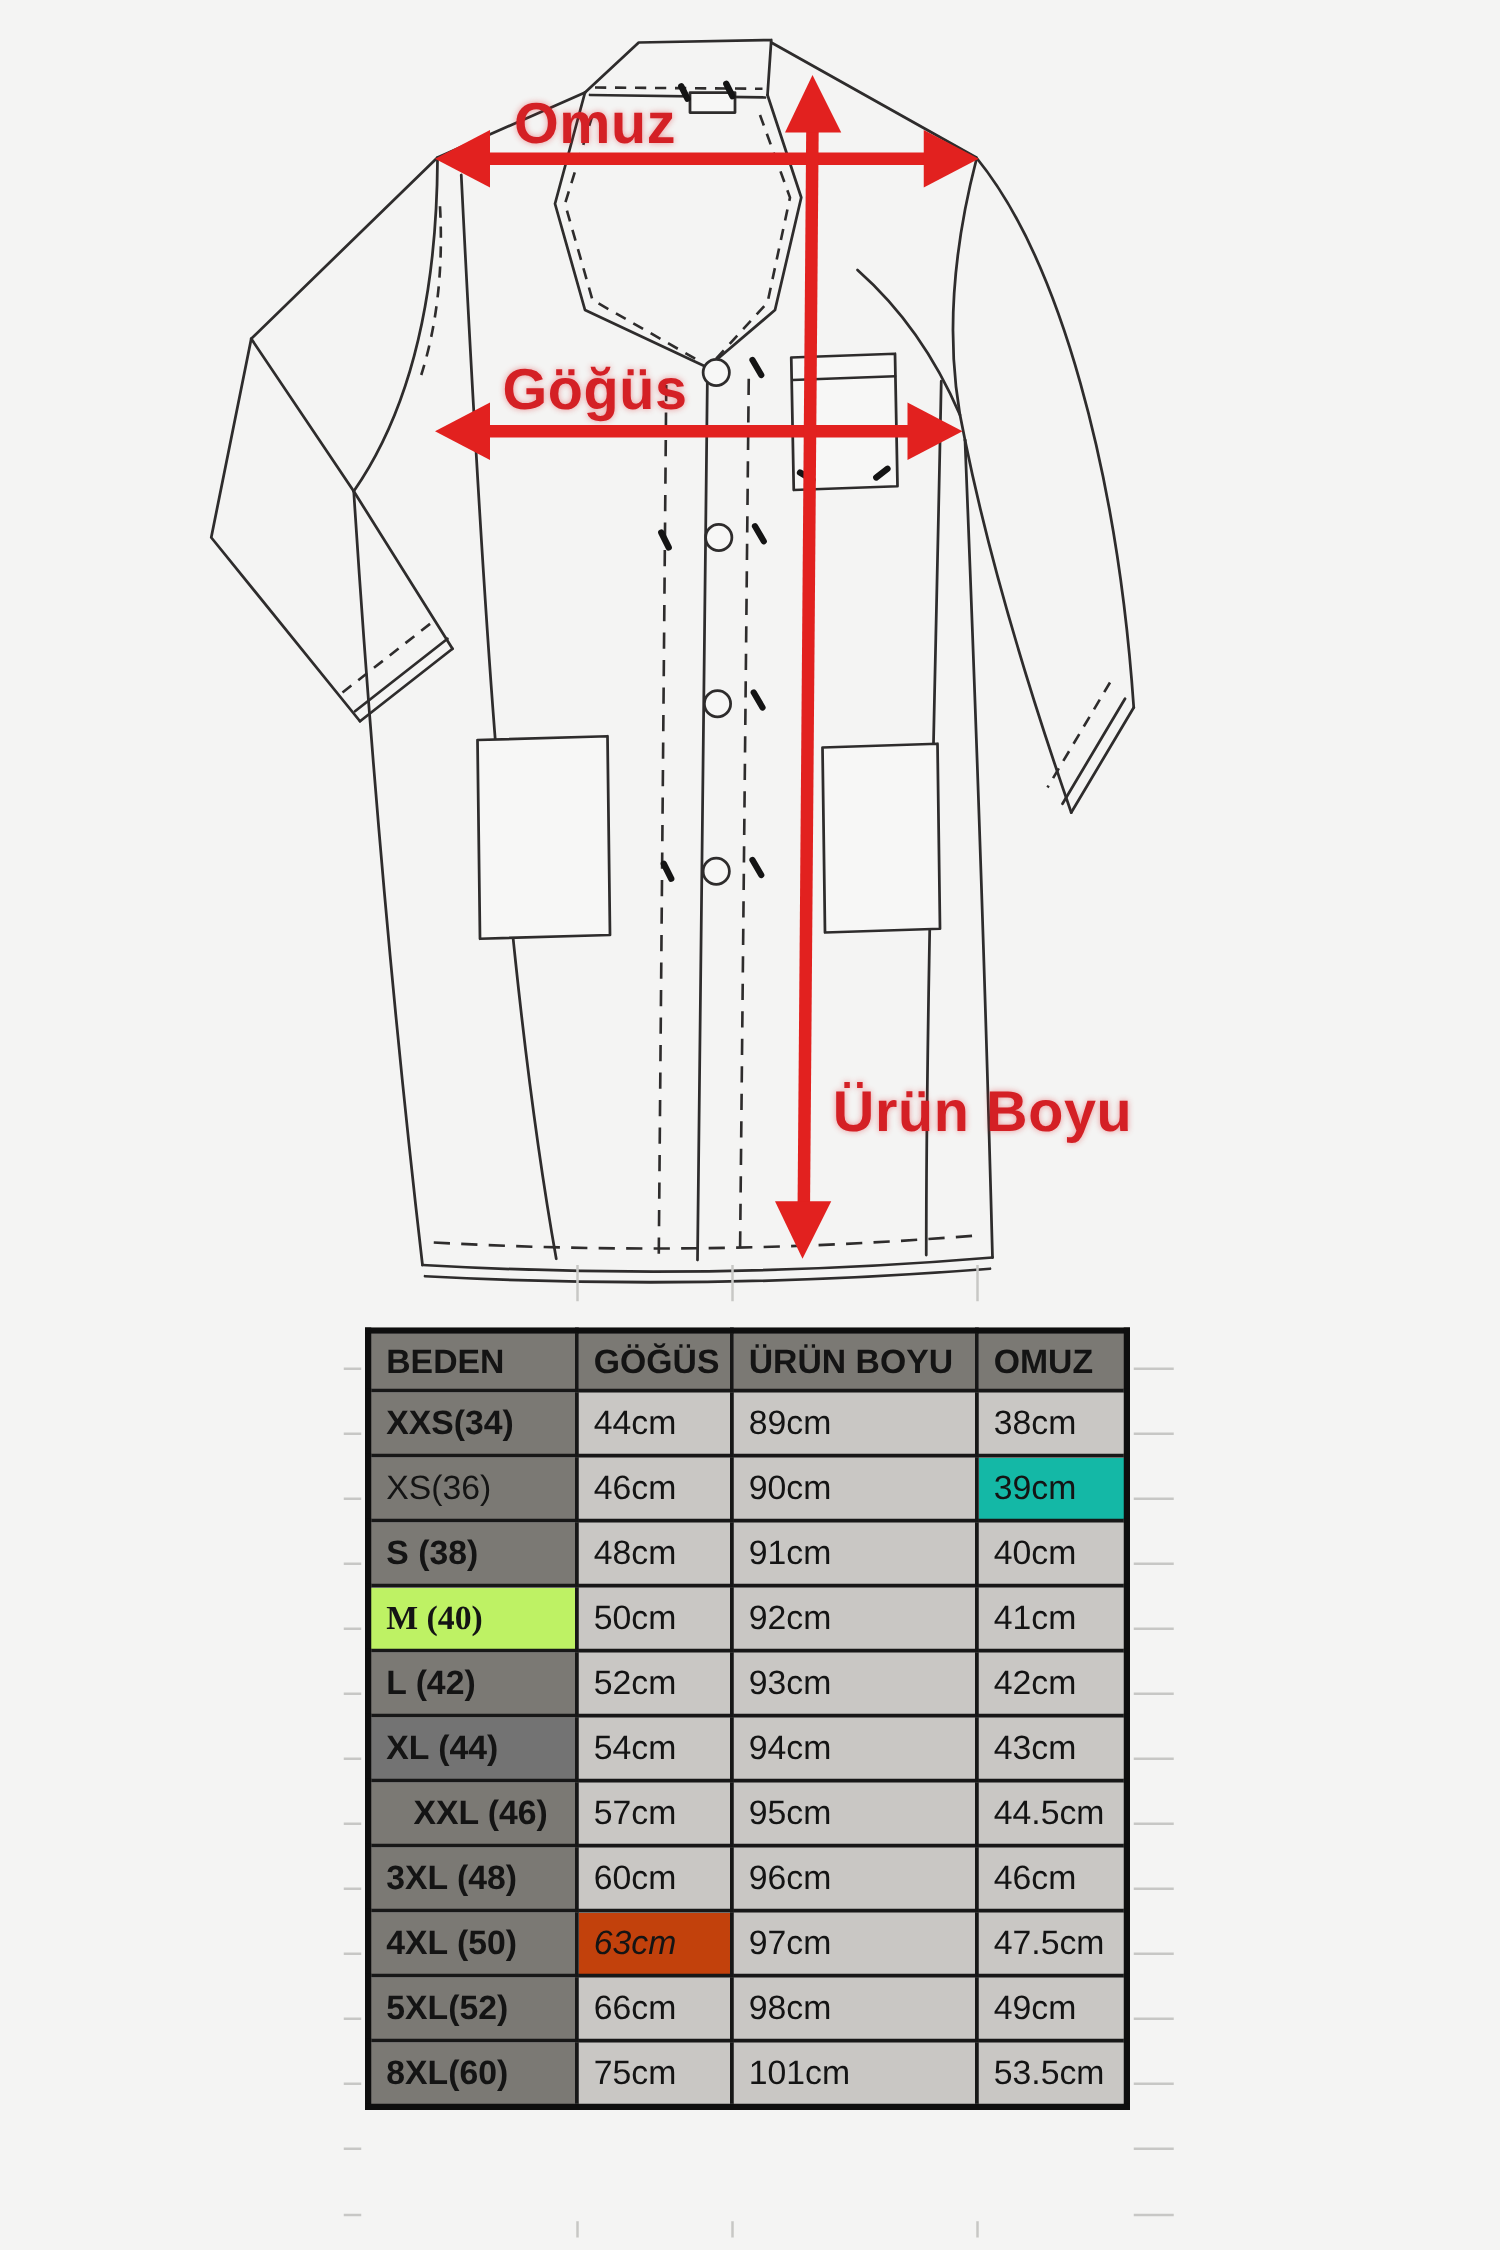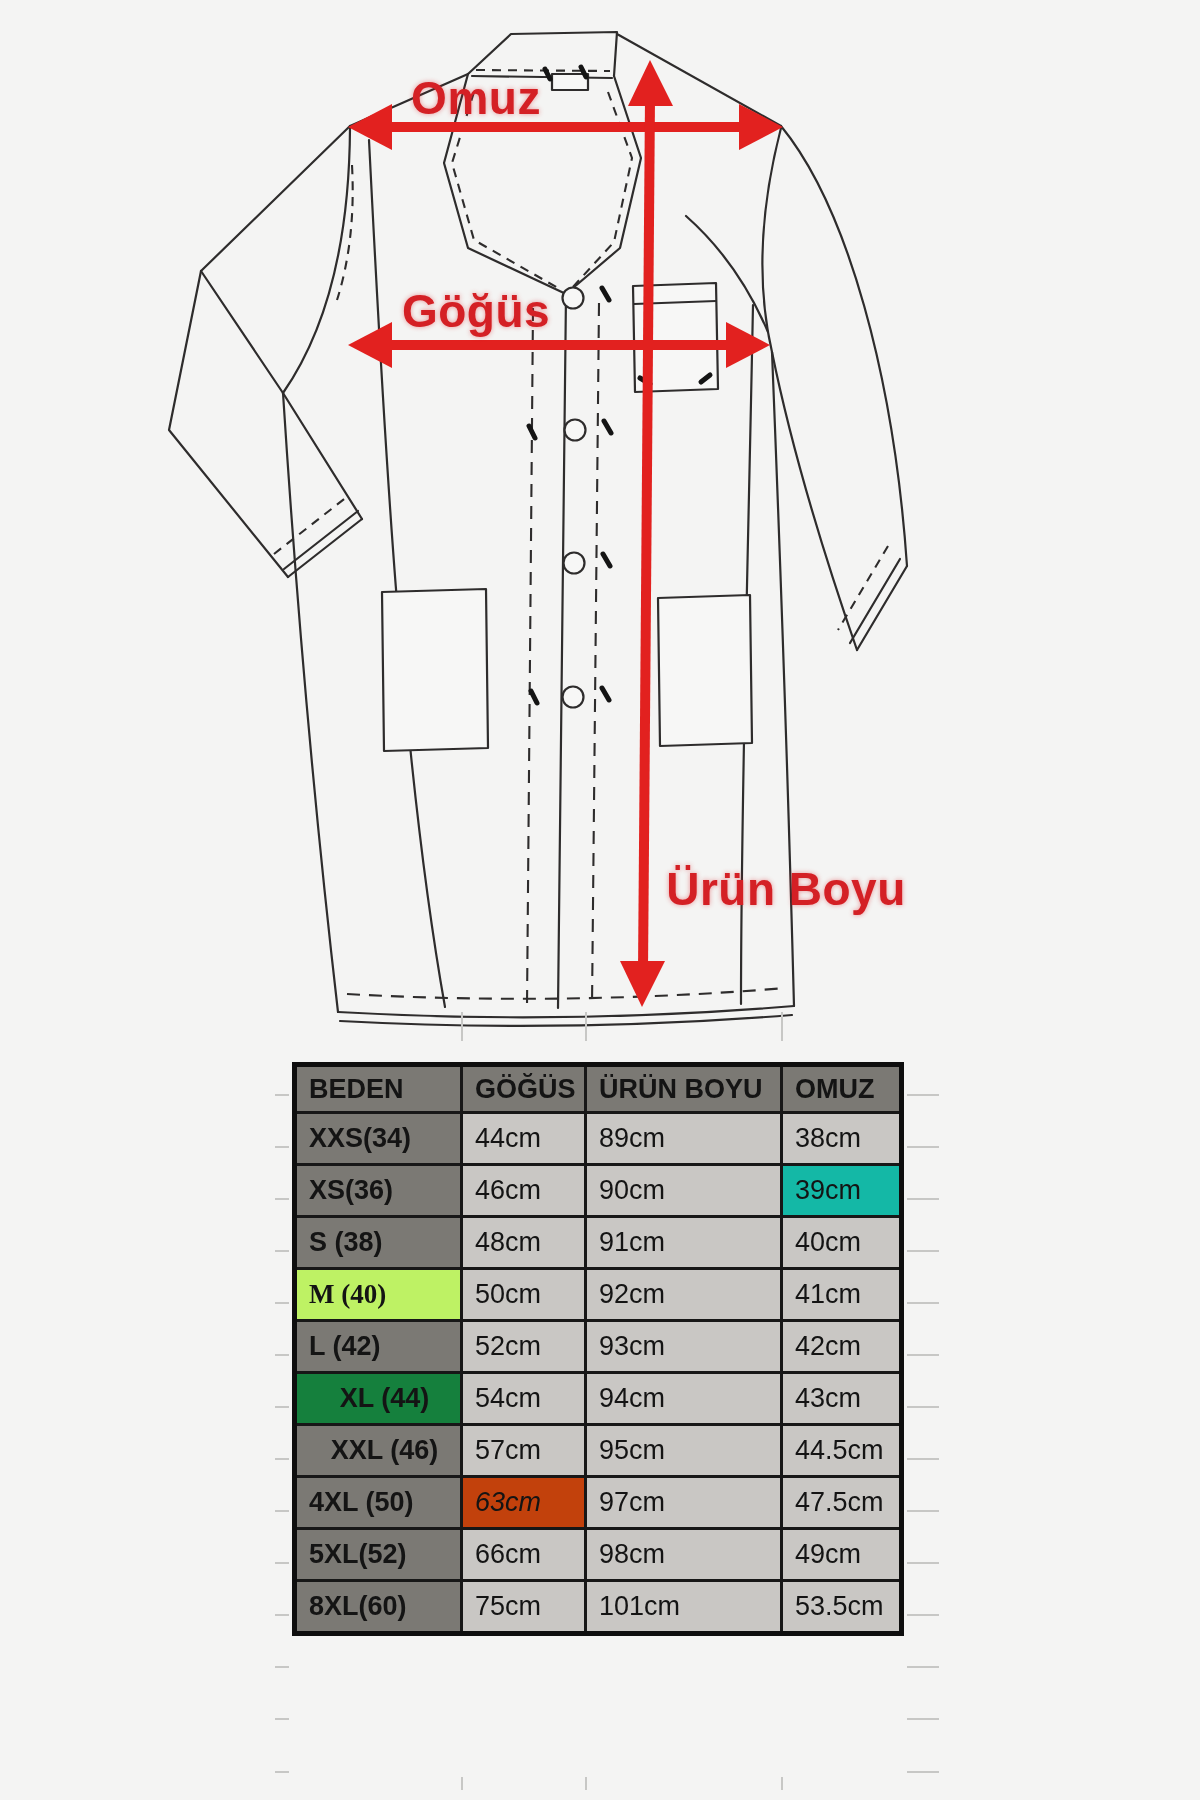--- a/index.html
+++ b/index.html
@@ -151,21 +151,21 @@
         </tr>
       </thead>
     <tbody>
         <tr>
           <td style="background: rgb(123, 121, 116); font-weight: bold;">XXS(34)</td>
           <td style="background: rgb(201, 199, 196);">44cm</td>
           <td style="background: rgb(201, 199, 196);">89cm</td>
           <td style="background: rgb(201, 199, 196);">38cm</td>
         </tr>
         <tr>
-          <td style="background: rgb(123, 121, 116); font-weight: bold;">XS(36)</td>
+          <td style="background: rgb(123, 121, 116); font-weight: normal;">XS(36)</td>
           <td style="background: rgb(201, 199, 196);">46cm</td>
           <td style="background: rgb(201, 199, 196);">90cm</td>
           <td style="background: #14b8a6;">39cm</td>
         </tr>
         <tr>
           <td style="background: rgb(123, 121, 116); font-weight: bold;">S (38)</td>
           <td style="background: rgb(201, 199, 196);">48cm</td>
           <td style="background: rgb(201, 199, 196);">91cm</td>
           <td style="background: rgb(201, 199, 196);">40cm</td>
         </tr>
@@ -175,30 +175,36 @@
           <td style="background: rgb(201, 199, 196);">92cm</td>
           <td style="background: rgb(201, 199, 196);">41cm</td>
         </tr>
         <tr>
           <td style="background: rgb(123, 121, 116); font-weight: bold;">L (42)</td>
           <td style="background: rgb(201, 199, 196);">52cm</td>
           <td style="background: rgb(201, 199, 196);">93cm</td>
           <td style="background: rgb(201, 199, 196);">42cm</td>
         </tr>
         <tr>
-          <td style="background: #15803d; font-weight: bold; text-align: center;">XL (44)</td>
+          <td style="background: #737373; font-weight: bold;">XL (44)</td>
           <td style="background: rgb(201, 199, 196);">54cm</td>
           <td style="background: rgb(201, 199, 196);">94cm</td>
           <td style="background: rgb(201, 199, 196);">43cm</td>
         </tr>
         <tr>
           <td style="background: rgb(123, 121, 116); font-weight: bold; text-align: center;">XXL (46)</td>
           <td style="background: rgb(201, 199, 196); margin-top: 16px;">57cm</td>
           <td style="background: rgb(201, 199, 196);">95cm</td>
           <td style="background: rgb(201, 199, 196);">44.5cm</td>
+        </tr>
+        <tr>
+          <td style="background: rgb(123, 121, 116); font-weight: bold;">3XL (48)</td>
+          <td style="background: rgb(201, 199, 196);">60cm</td>
+          <td style="background: rgb(201, 199, 196);">96cm</td>
+          <td style="background: rgb(201, 199, 196);">46cm</td>
         </tr>
         <tr>
           <td style="background: rgb(123, 121, 116); font-weight: bold;">4XL (50)</td>
           <td style="background: #c2410c; font-style: italic;">63cm</td>
           <td style="background: rgb(201, 199, 196);">97cm</td>
           <td style="background: rgb(201, 199, 196);">47.5cm</td>
         </tr>
         <tr>
           <td style="background: rgb(123, 121, 116); font-weight: bold;">5XL(52)</td>
           <td style="background: rgb(201, 199, 196);">66cm</td>

